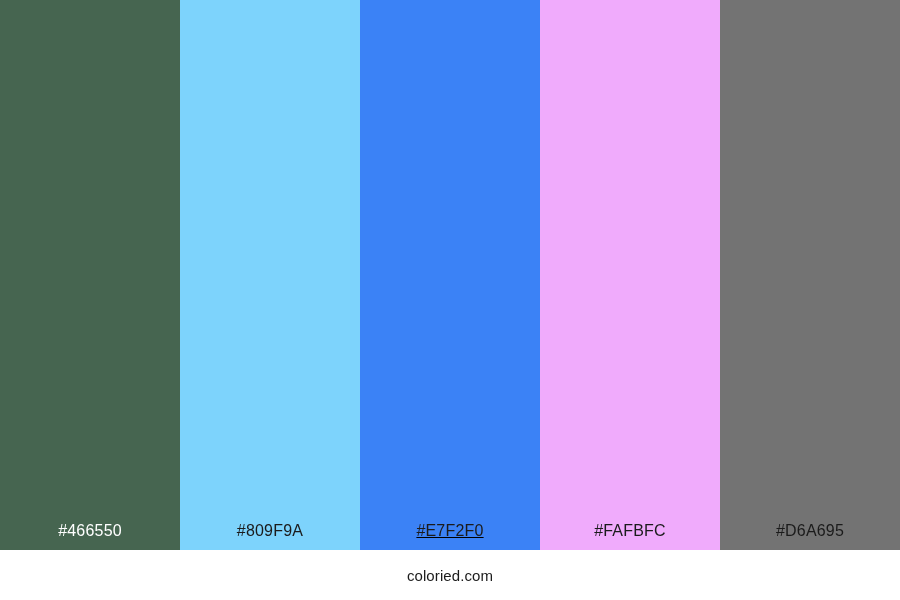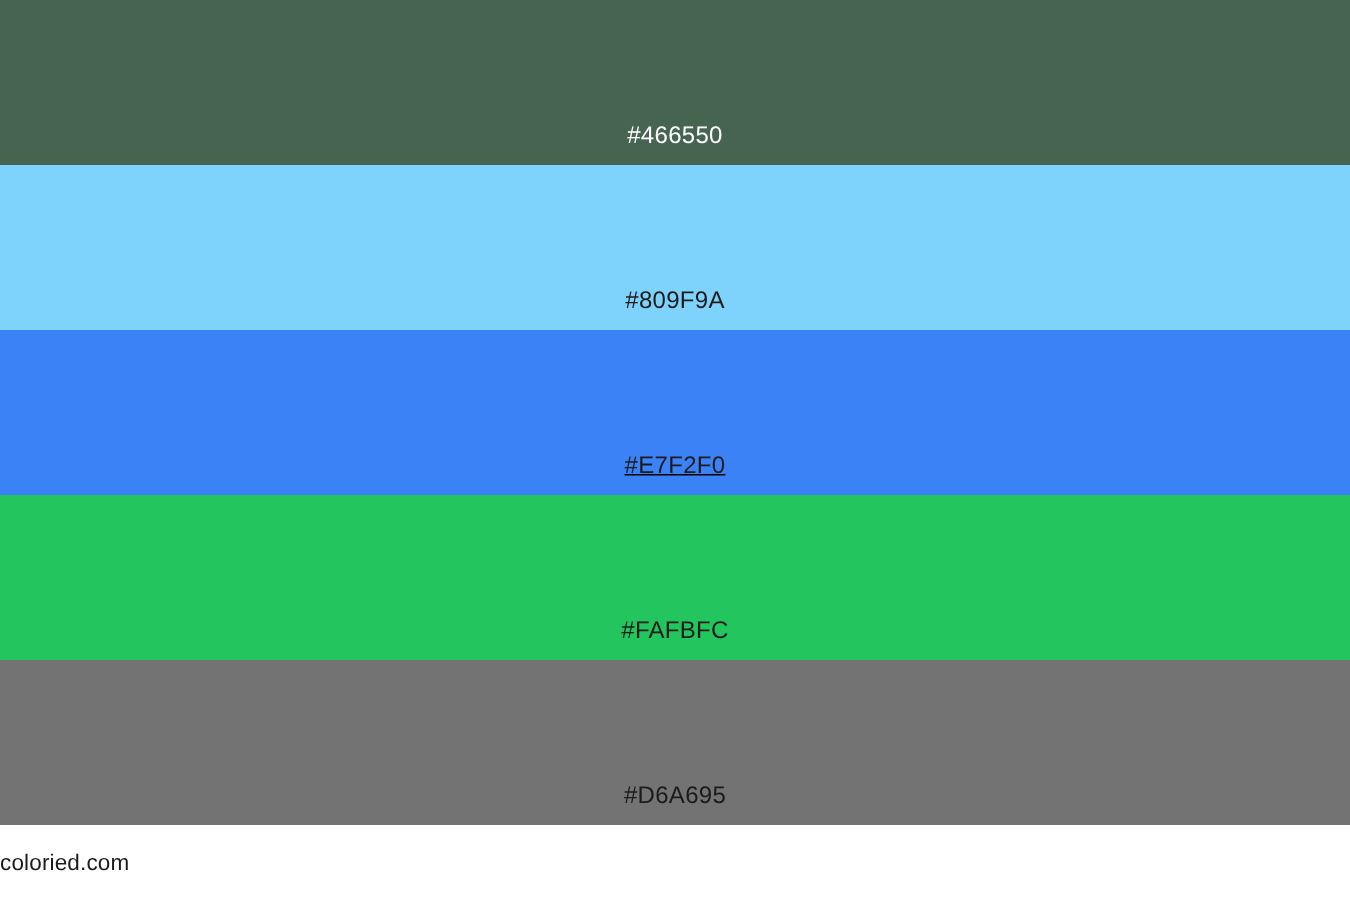--- a/index.html
+++ b/index.html
@@ -21,21 +21,21 @@
     background: #ffffff;
   }
 
   #swatch-strip {
     position: absolute;
     left: 0;
     top: 0;
     width: 900px;
     height: 550px;
     display: flex;
-    flex-direction: column;
+    flex-direction: row;
   }
 
   .swatch {
     flex: 1 1 180px;
     height: 550px;
     position: relative;
     display: flex;
     align-items: flex-end;
     justify-content: center;
   }
@@ -61,20 +61,21 @@
 
   #footer-bar {
     position: absolute;
     left: 0;
     top: 550px;
     width: 900px;
     height: 50px;
     background: #ffffff;
     display: flex;
     align-items: center;
+    justify-content: center;
   }
 
   #site-credit {
     font-size: 15px;
     line-height: 1;
     color: #1b1b1b;
     letter-spacing: 0.1px;
     font-family: "Liberation Sans", sans-serif;
   }
 </style>
@@ -90,21 +91,21 @@
     </div>
 
     <div class="swatch" style="background-color: #7dd3fc;">
       <span class="swatch-label label-dark">#809F9A</span>
     </div>
 
     <div class="swatch" style="background-color: #3b82f6; text-decoration: underline;">
       <span class="swatch-label label-dark">#E7F2F0</span>
     </div>
 
-    <div class="swatch" style="background-color: #22c55e;">
+    <div class="swatch" style="background-color: #f0abfc;">
       <span class="swatch-label label-dark">#FAFBFC</span>
     </div>
 
     <div class="swatch" style="background-color: #737373;">
       <span class="swatch-label label-dark">#D6A695</span>
     </div>
 
   </div>
 
   <div id="footer-bar">

